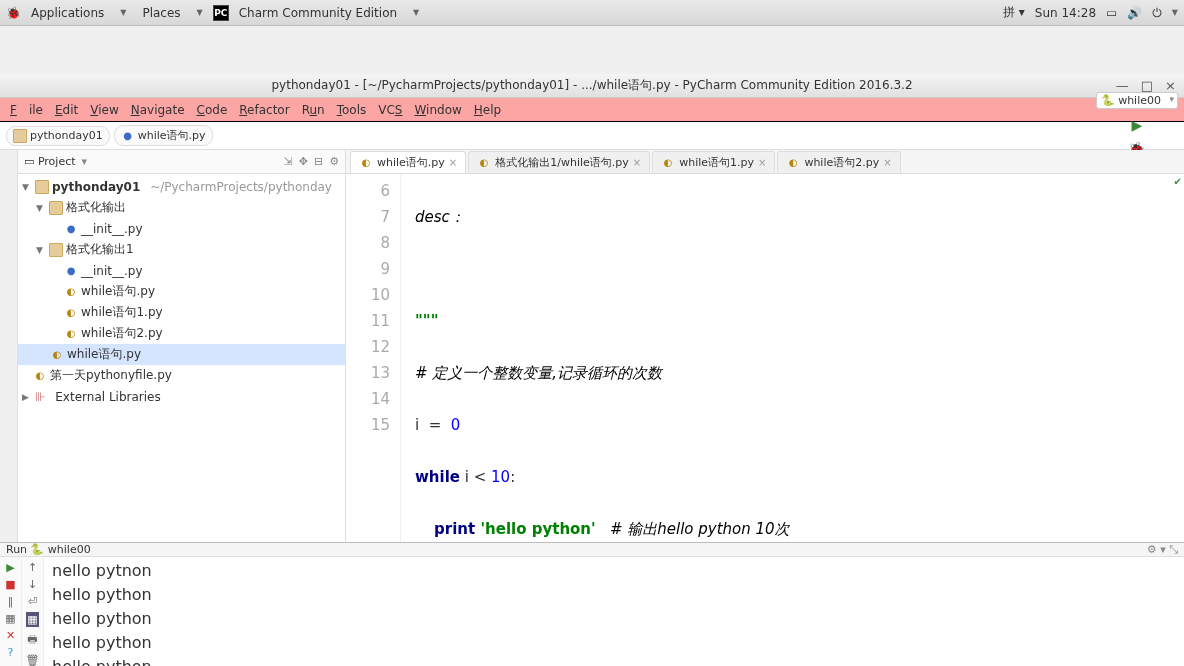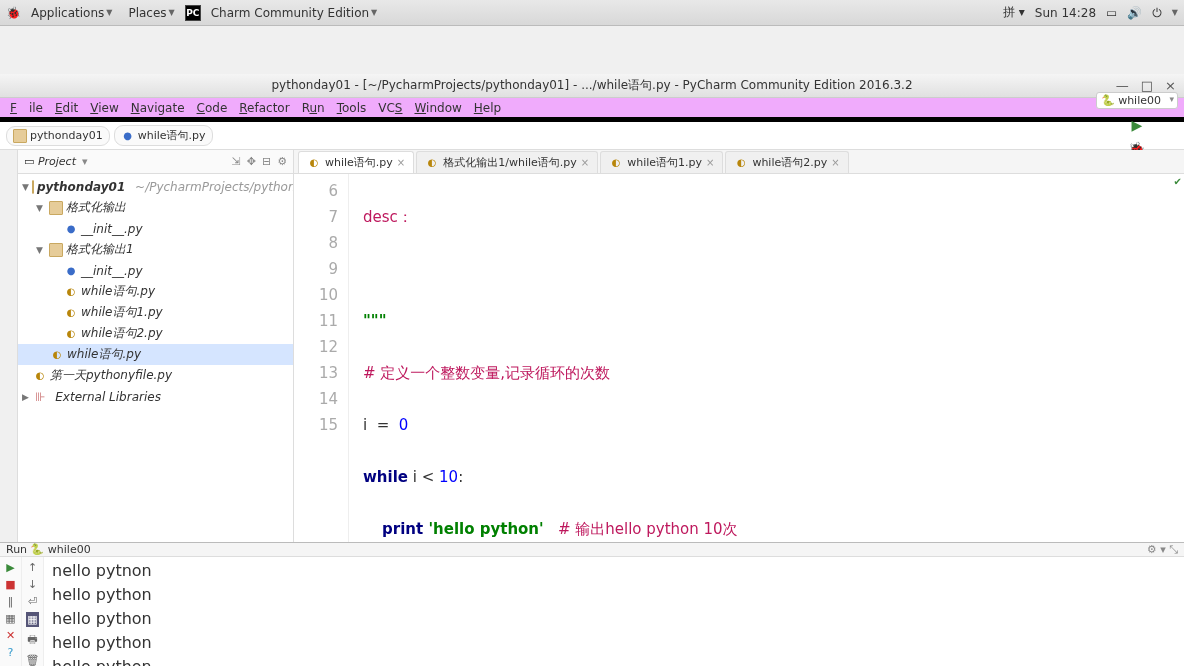--- a/index.html
+++ b/index.html
@@ -1,38 +1,38 @@
 <!DOCTYPE html>
 <html><head>
 <meta charset="utf-8">
 <style>
 * { margin:0; padding:0; box-sizing:border-box; font-family:"DejaVu Sans",Arial,sans-serif; }
 body { width:1184px; height:666px; background:#f0f0f0; overflow:hidden; font-size:12px; color:#333; }
 .topbar { height:26px; background:linear-gradient(#e8e8e8,#d8d8d8); display:flex; align-items:center; padding:0 6px; border-bottom:1px solid #bbb; }
 .topbar-left { display:flex; align-items:center; gap:4px; }
 .topbar-right { margin-left:auto; display:flex; align-items:center; gap:10px; }
-.menu-top { padding:2px 6px; display:flex; align-items:center; gap:2px; cursor:pointer; }
+.menu-top { padding:2px 6px; display:flex; align-items:center; gap:16px; cursor:pointer; }
 .tri { font-size:8px; color:#666; }
 .pc-icon { width:16px; height:16px; background:#000; color:#fff; font-size:9px; font-weight:bold; display:flex; align-items:center; justify-content:center; border:1px solid #444; }
 .titlebar { height:24px; background:linear-gradient(#f5f5f5,#e0e0e0); display:flex; align-items:center; justify-content:center; position:relative; border-bottom:1px solid #ccc;margin-top:48px; }
 .titlebar .winctl { position:absolute; right:8px; display:flex; gap:12px; }
 .winctl span { cursor:pointer; font-size:13px; color:#555; }
-.menubar { height:24px; background:#f0abfc; display:flex; align-items:center; padding:0 4px; border-bottom:5px solid #000000; }
+.menubar { height:24px; background:#fca5a5; display:flex; align-items:center; padding:0 4px; border-bottom:1px solid #000000; }
 .menubar span { padding:3px 6px; cursor:pointer; }
 .menubar span u { text-decoration:underline; }
 .navbar { height:28px; background:#fff; display:flex; align-items:center; padding:0 6px; border-bottom:1px solid #ddd; }
 .crumb { display:flex; align-items:center; gap:3px; padding:2px 6px; border:1px solid #ddd; border-radius:9px; margin-right:4px; background:#fafafa; font-size:11px; }
 .navright { margin-left:auto; display:flex; align-items:center; gap:8px;flex-direction:column; }
 .combo { border:1px solid #ccc; border-radius:3px; padding:1px 16px 1px 4px; font-size:11px; background:#fff; position:relative; }
 .combo:after { content:"▾"; position:absolute; right:3px; font-size:9px; color:#888; }
 .runicon { color:#3a8a3a; font-size:14px; }
 .bugicon { color:#5a8a2a; font-size:14px; }
 .main { display:flex; height:392px; background:#fff; }
 .sidetab { width:18px; background:#f0f0f0; border-right:1px solid #ddd; writing-mode:vertical-lr; padding-top:6px; font-size:10px; color:#666; }
-.projpane { width:276px; border-right:1px solid #ddd; display:flex; flex-direction:column;font-style:italic; }
+.projpane { width:328px; border-right:1px solid #ddd; display:flex; flex-direction:column; }
 .projhead { height:24px; display:flex; align-items:center; padding:0 6px; border-bottom:1px solid #ddd; font-size:11px; gap:6px; background:#fafafa; }
 .projhead .spacer { flex:1; }
 .projhead .ico { color:#888; cursor:pointer; font-size:11px; }
 .tree { flex:1; overflow:auto; padding:2px 0; font-size:12px; }
 .tree-row { display:flex; align-items:center; height:21px; padding-left:4px; gap:3px; cursor:pointer; white-space:nowrap; }
 .tree-row.sel { background:#d5e5ff; }
 .arrow { width:10px; font-size:9px; color:#777; }
 .fico { width:14px; height:14px; display:inline-flex; align-items:center; justify-content:center; font-size:10px; }
 .fico.folder { background:#e6cc99; border:1px solid #c9a860; border-radius:1px; }
 .fico.py:before { content:"●"; color:#3a6cc8; }
@@ -41,21 +41,21 @@
 .editor { flex:1; display:flex; flex-direction:column; }
 .tabs { height:24px; display:flex; align-items:flex-end; background:#f5f5f5; border-bottom:1px solid #ddd; padding-left:4px; }
 .tab { display:flex; align-items:center; gap:4px; padding:3px 8px; border:1px solid #ddd; border-bottom:none; background:#f0f0f0; font-size:11px; margin-right:2px; border-radius:3px 3px 0 0; }
 .tab.active { background:#fff; }
 .tab .x { color:#999; font-size:10px; cursor:pointer; }
 .code { flex:1; display:flex; font-family:"DejaVu Sans Mono",monospace; font-size:15px; overflow:hidden; background:#fff; position:relative; }
 .gutter { width:55px; text-align:right; color:#aaa; padding:4px 10px 0 0; background:#fff; border-right:1px solid #eee; line-height:26px; }
 .codebody { flex:1; padding:4px 0 0 14px; line-height:26px; white-space:pre; }
 .kw { color:#000080; font-weight:bold; }
 .str { color:#008000; font-weight:bold; }
-.cmt { color:#be185d; }
+.cmt { color:#000000; font-style:italic; }
 .num { color:#0000ff; }
 .marker { position:absolute; right:2px; top:2px; color:#3a8a3a; font-size:10px; }
 .runpanel { height:182px; border-top:1px solid #bbb; background:#fff; display:flex; flex-direction:column; }
 .runhead { height:20px; background:#f5f5f5; display:flex; align-items:center; padding:0 6px; font-size:11px; border-bottom:1px solid #ddd; }
 .runhead .gear { margin-left:auto; color:#888; }
 .runbody { flex:1; display:flex; }
 .runtools { width:22px; display:flex; flex-direction:column; align-items:center; gap:4px; padding:4px 0; background:#fafafa; border-right:1px solid #eee; }
 .runtools span { font-size:11px; color:#666; cursor:pointer; }
 .runtools2 { width:22px; display:flex; flex-direction:column; align-items:center; gap:4px; padding:4px 0; background:#fafafa; border-right:1px solid #eee; }
 .runtools2 span { font-size:11px; color:#666; cursor:pointer; }

